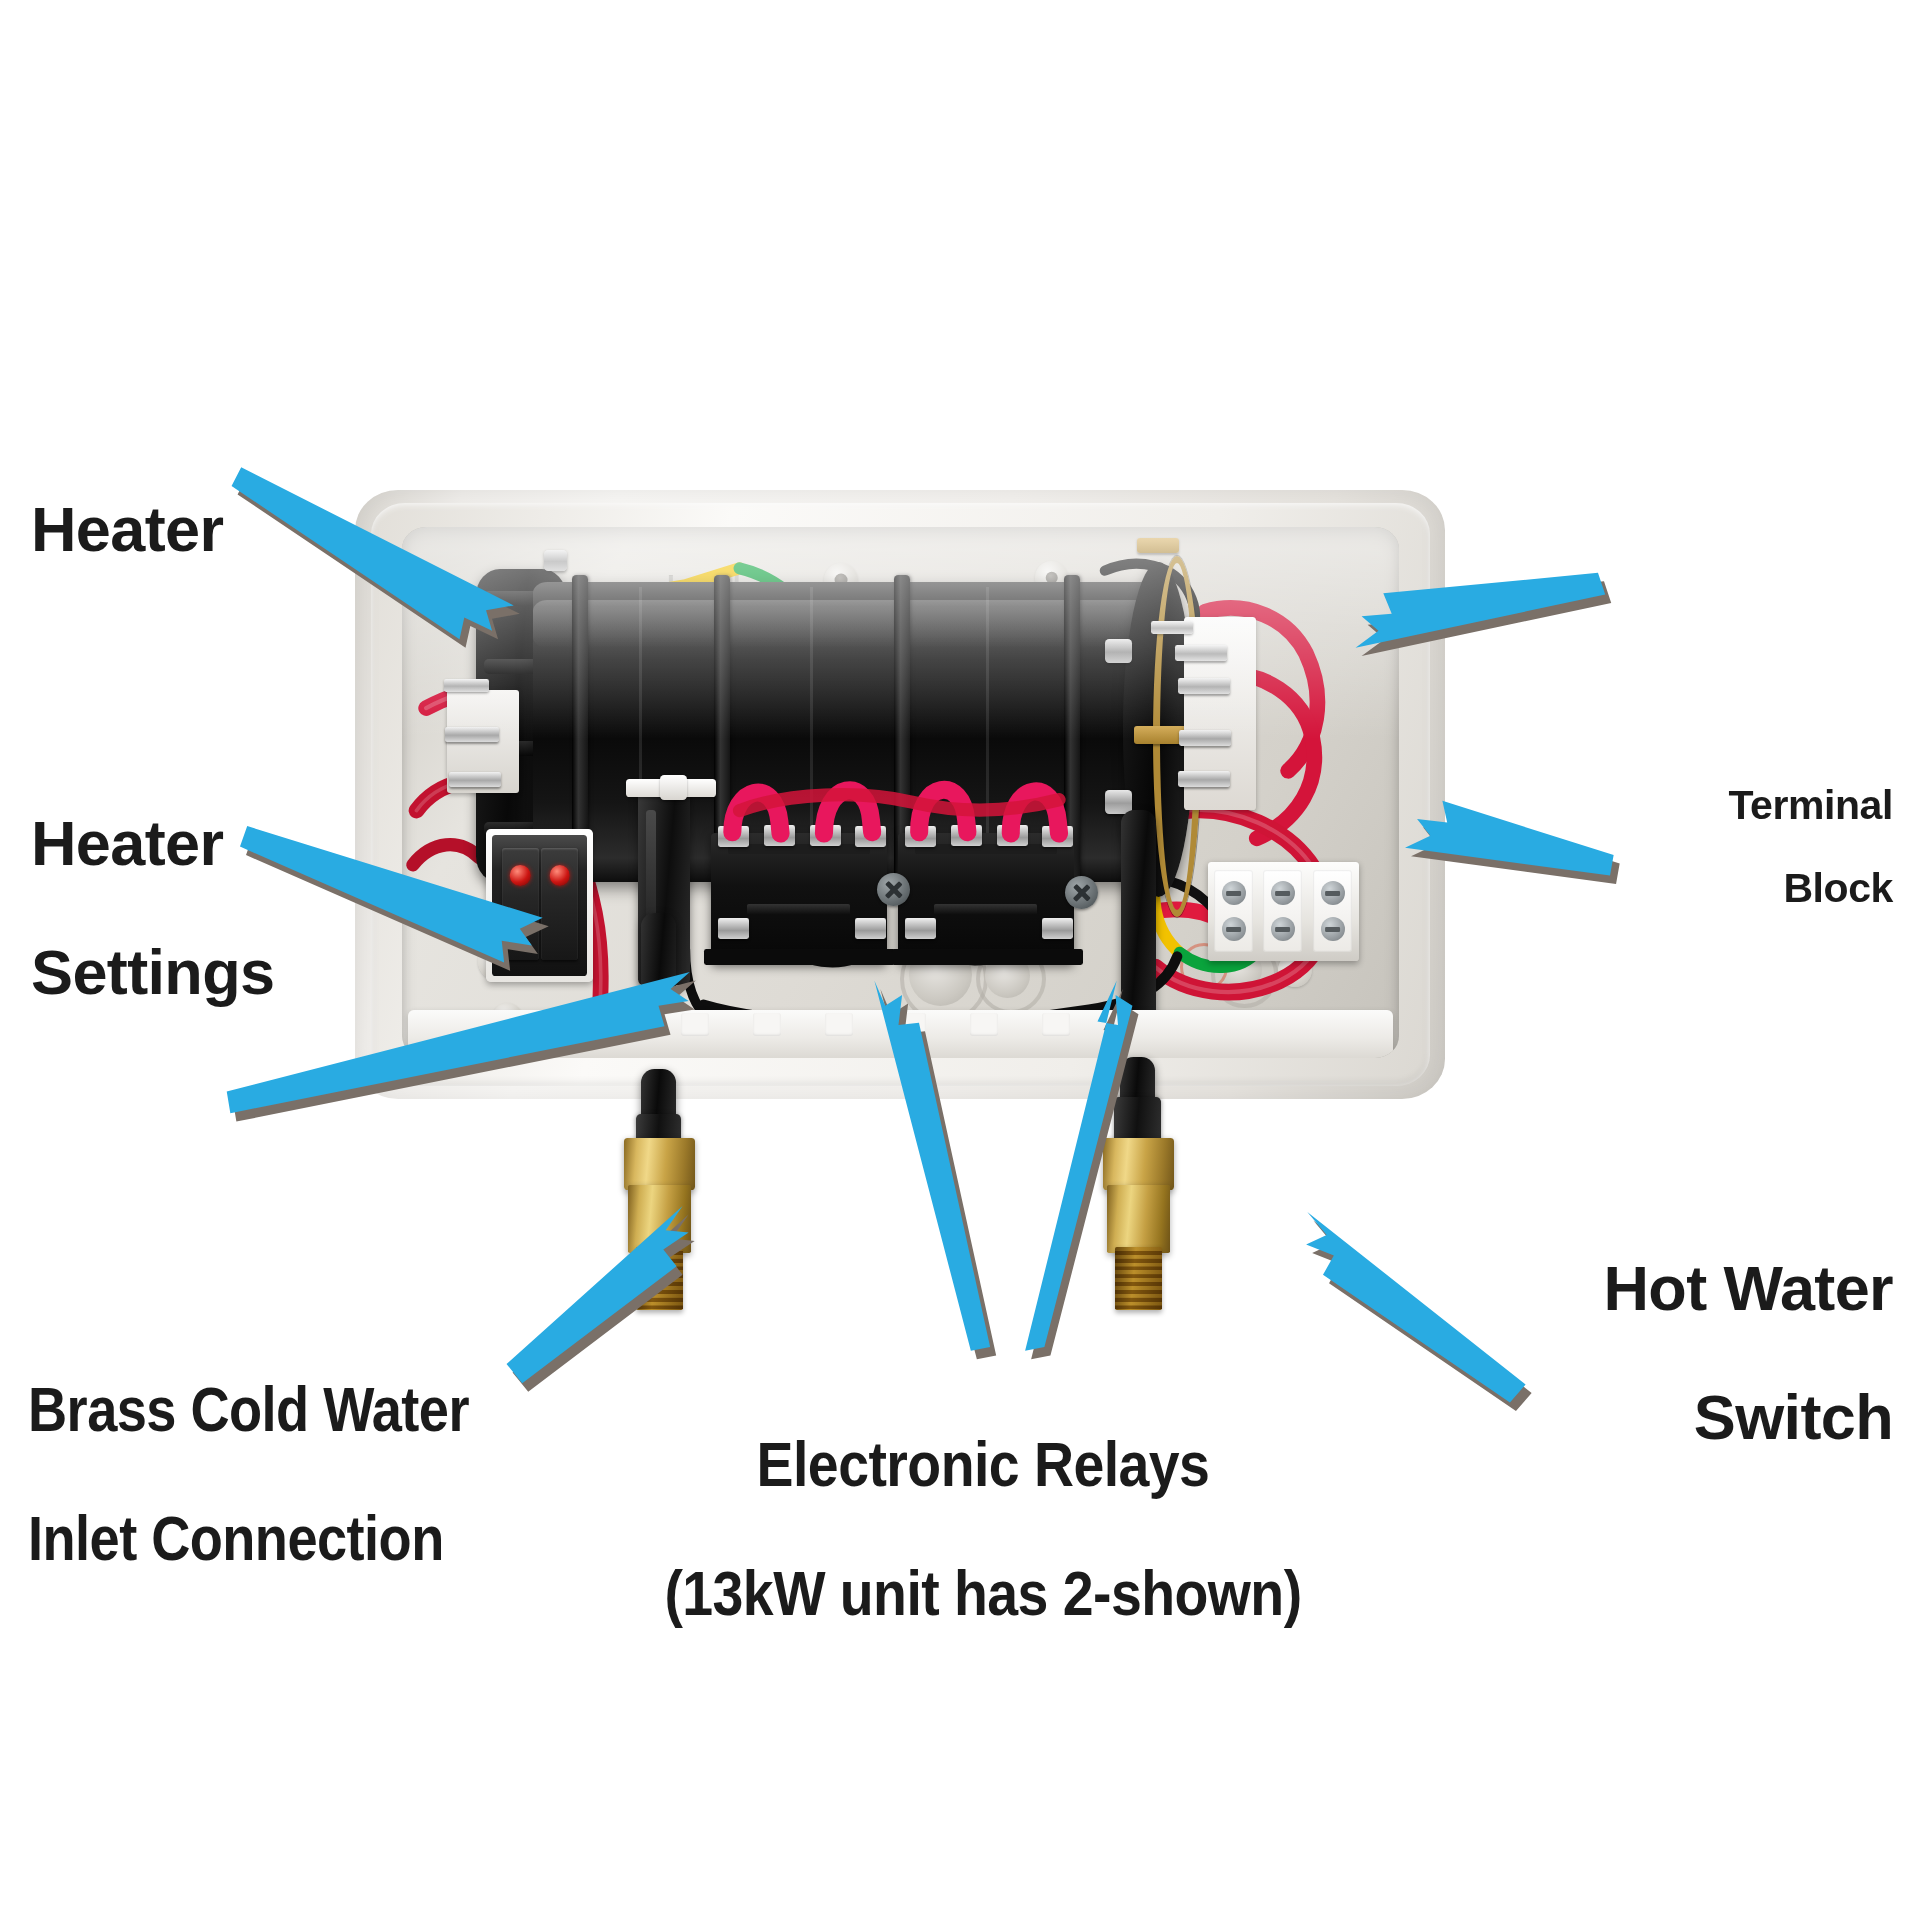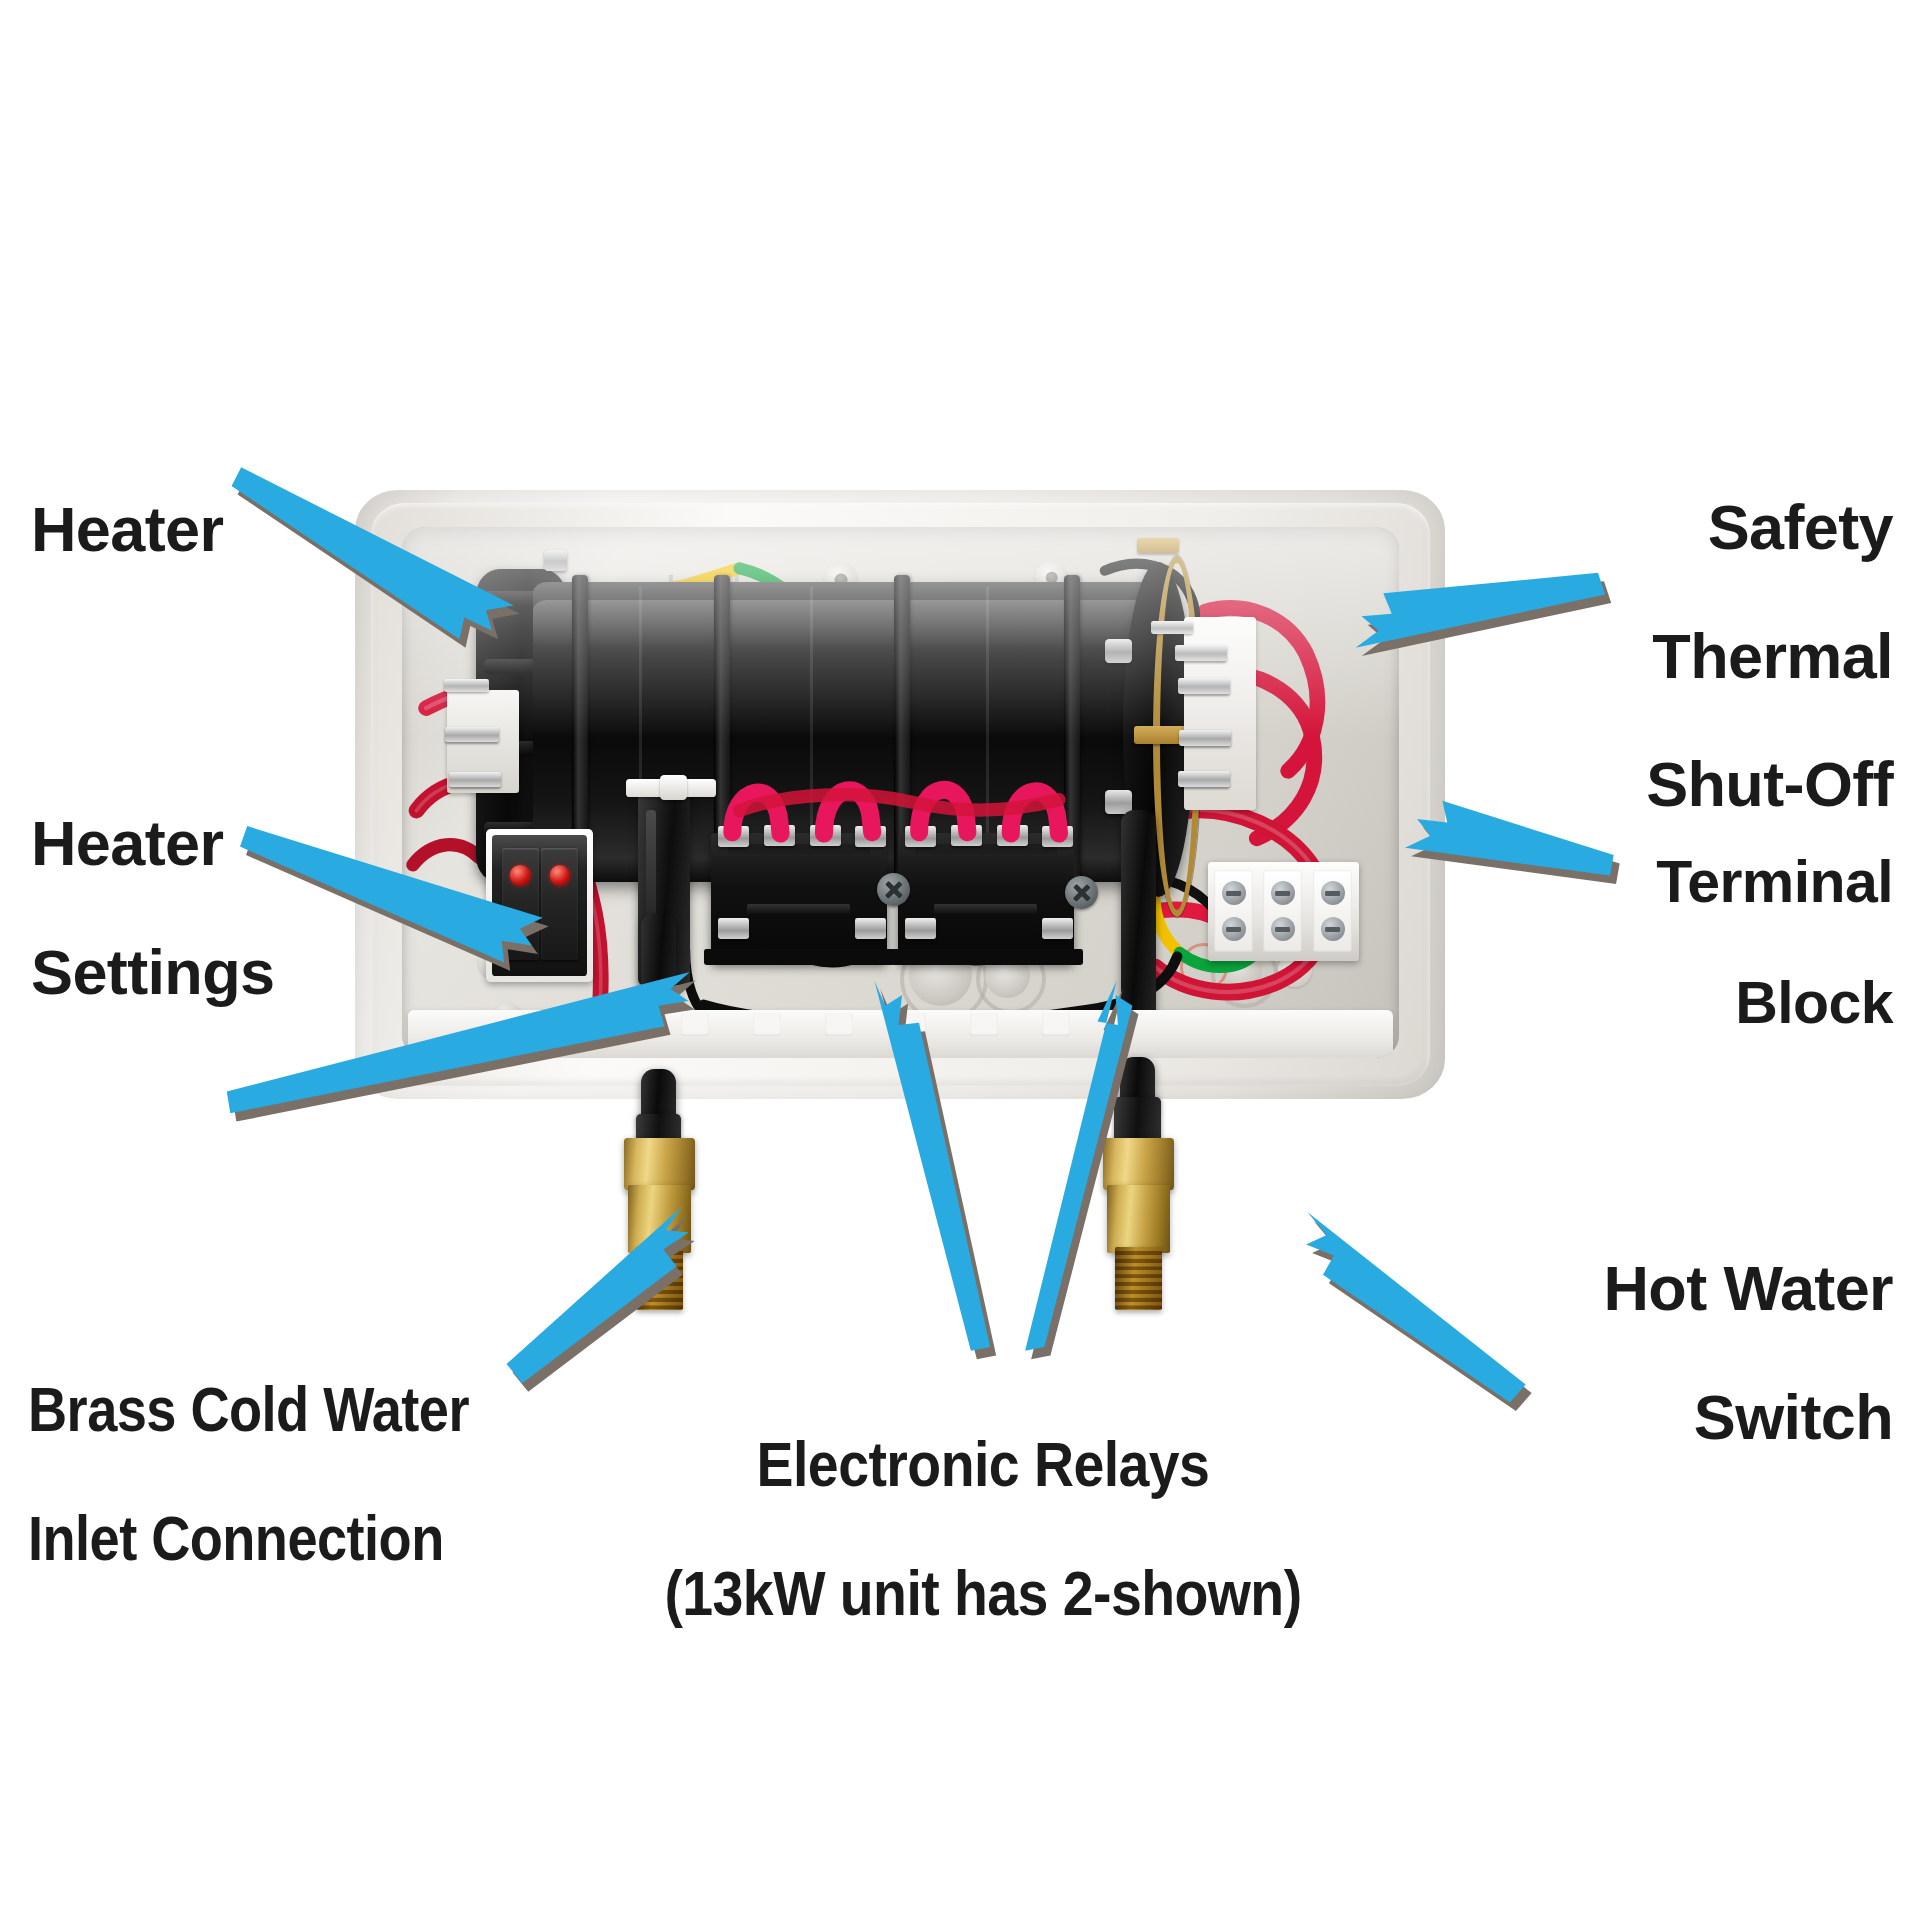--- a/index.html
+++ b/index.html
@@ -494,27 +494,22 @@
   <div class="label lbl-left cond" style="left:28px;top:1313px;font-size:63px;">
     <div>Brass Cold Water</div>
     <div>Inlet Connection</div>
   </div>
 
   <div class="label lbl-center cond-c" style="left:615px;width:736px;top:1368px;font-size:63px;">
     <div>Electronic Relays</div>
     <div>(13kW unit has 2-shown)</div>
   </div>
 
-  <div class="label lbl-right" style="right:33px;top:431px;font-size:63px;">
-    <div>Safety</div>
-    <div>Thermal</div>
-    <div>Shut-Off</div>
-  </div>
-
-  <div class="label lbl-right" style="right:33px;top:792px;font-size:59px;">
+
+  <div class="label lbl-right" style="right:33px;top:743px;font-size:41px;">
     <div>Terminal</div>
     <div>Block</div>
   </div>
 
   <div class="label lbl-right" style="right:33px;top:1192px;font-size:63px;">
     <div>Hot Water</div>
     <div>Switch</div>
   </div>
 
 </div>

